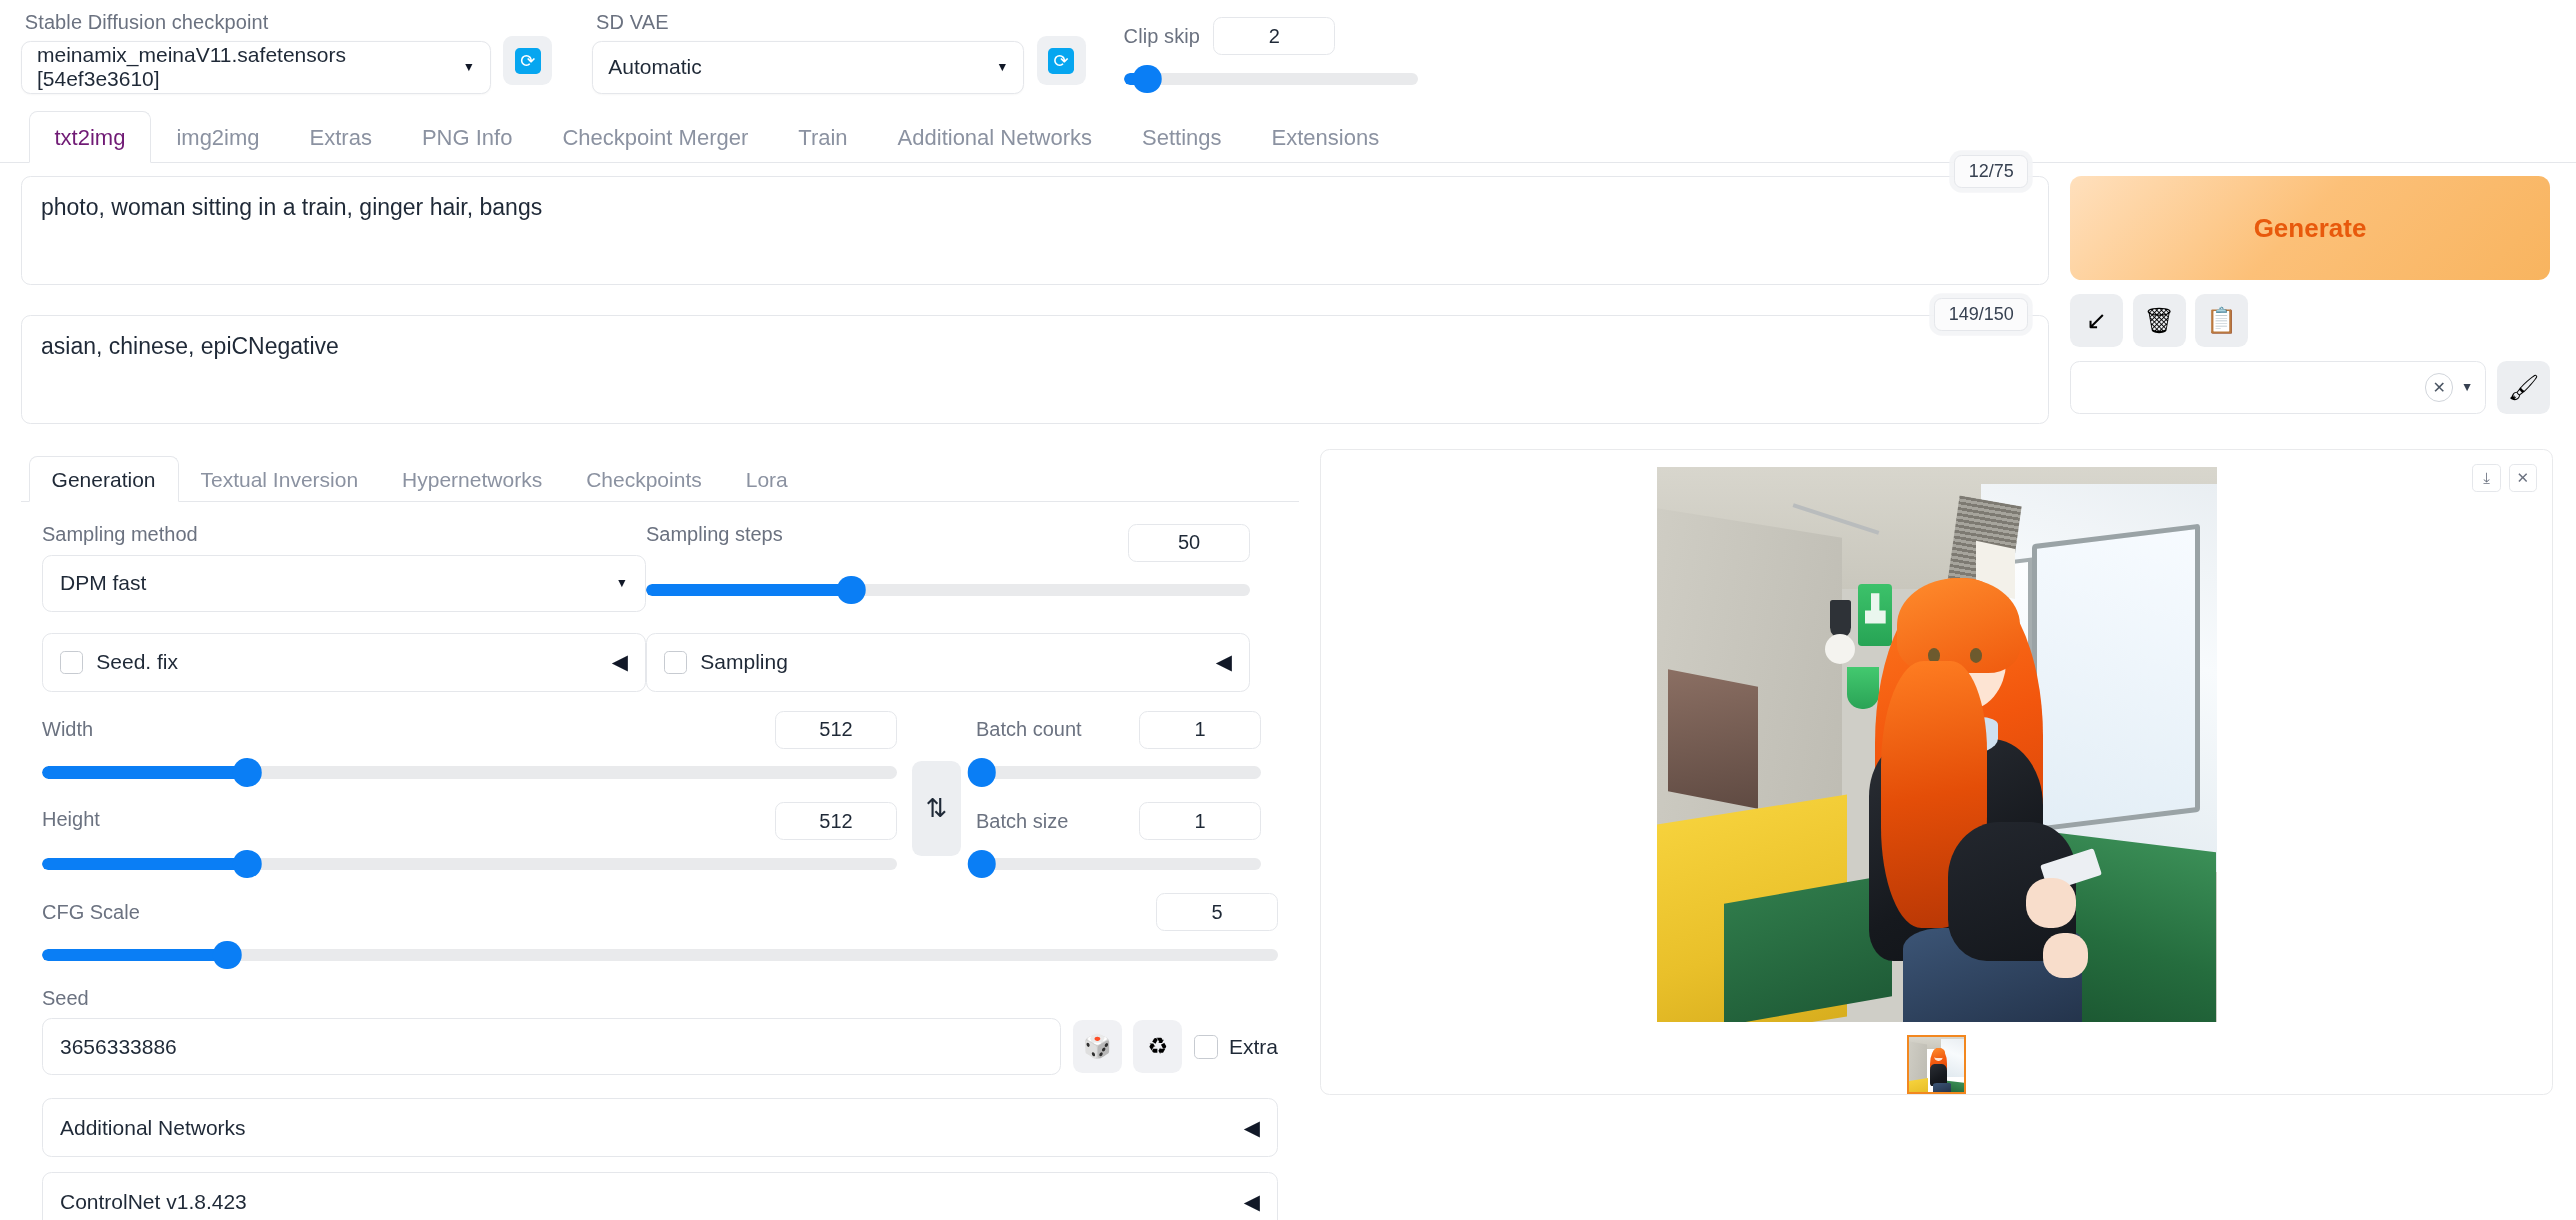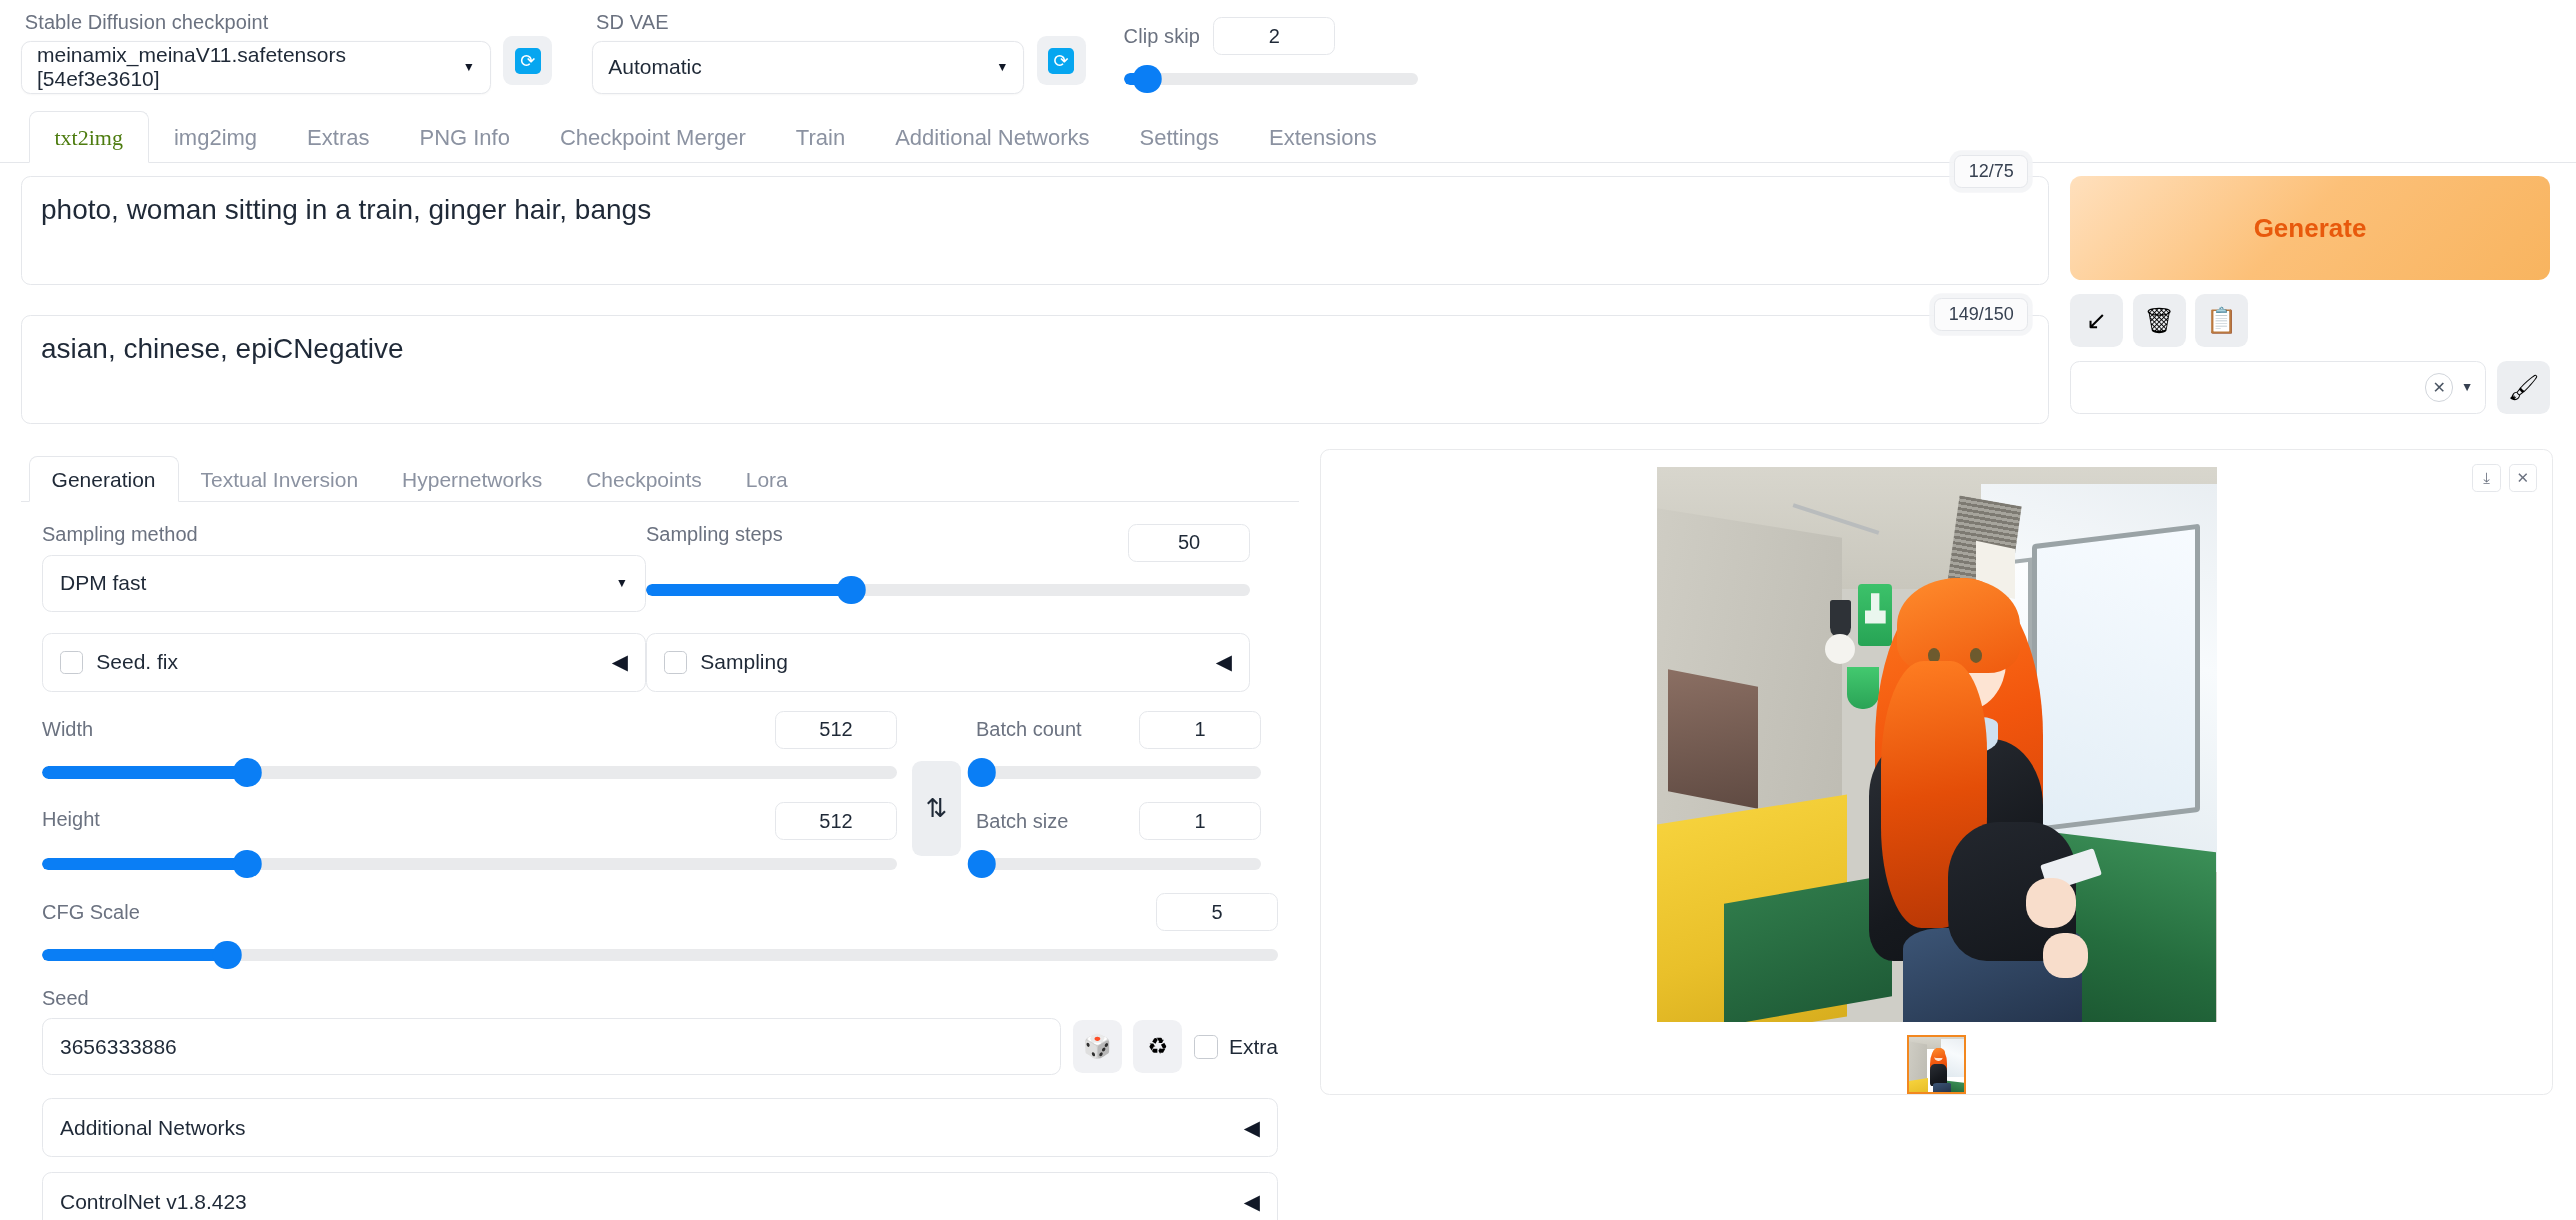--- a/index.html
+++ b/index.html
@@ -102,41 +102,40 @@
     gap: 0;
   }
   .tab {
     font-size: 22px;
     color: #8b92a1;
     padding: 12.3px 25px 11.4px 25px;
     cursor: pointer;
     white-space: nowrap;
   }
   .tab.active {
-    color: #4d7c0f;
+    color: #701a75;
     background: #fff;
     border: 0.9px solid #e5e7eb;
     border-bottom: 0.9px solid #fff;
     border-radius: 8.5px 8.5px 0 0;
     margin-bottom: -0.9px;
-    font-family: Liberation Serif, serif;
   }
 
   
   .prompt-area {
     display: flex;
     padding: 13.3px 21px 0 21px;
     gap: 21px;
   }
   .prompt-col { width: 2028px; position: relative; }
   .prompt-box {
     border: 0.9px solid #e5e7eb;
     border-radius: 9.5px;
     background: #fff;
-    font-size: 28px;
+    font-size: 23px;
     color: #1f2937;
     padding: 17px 19px;
   }
   #positive-prompt { height: 109px; }
   #negative-prompt { height: 109px; margin-top: 30px; }
   .token-counter {
     position: absolute;
     right: 21px;
     background: #fbfbfc;
     border: 0.9px solid #e5e7eb;

